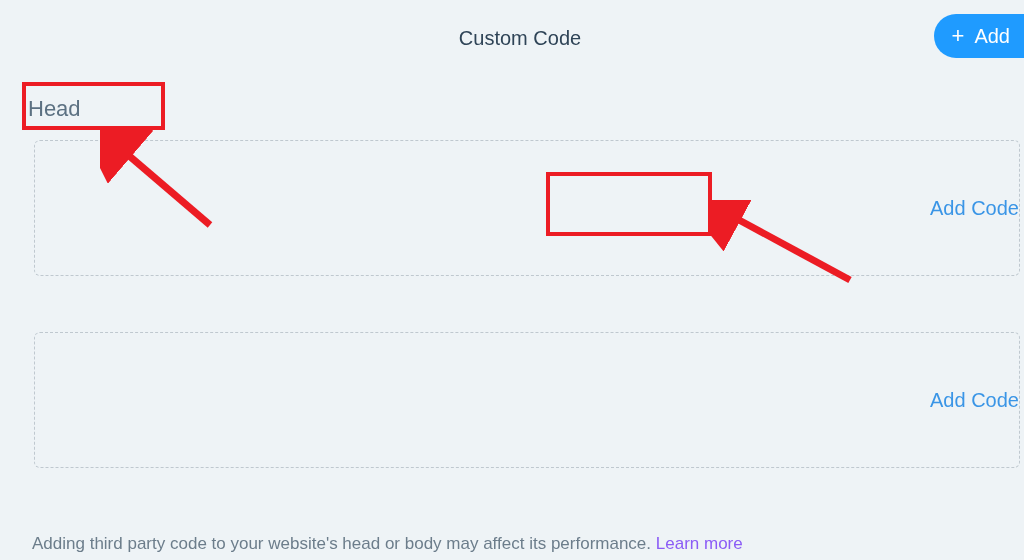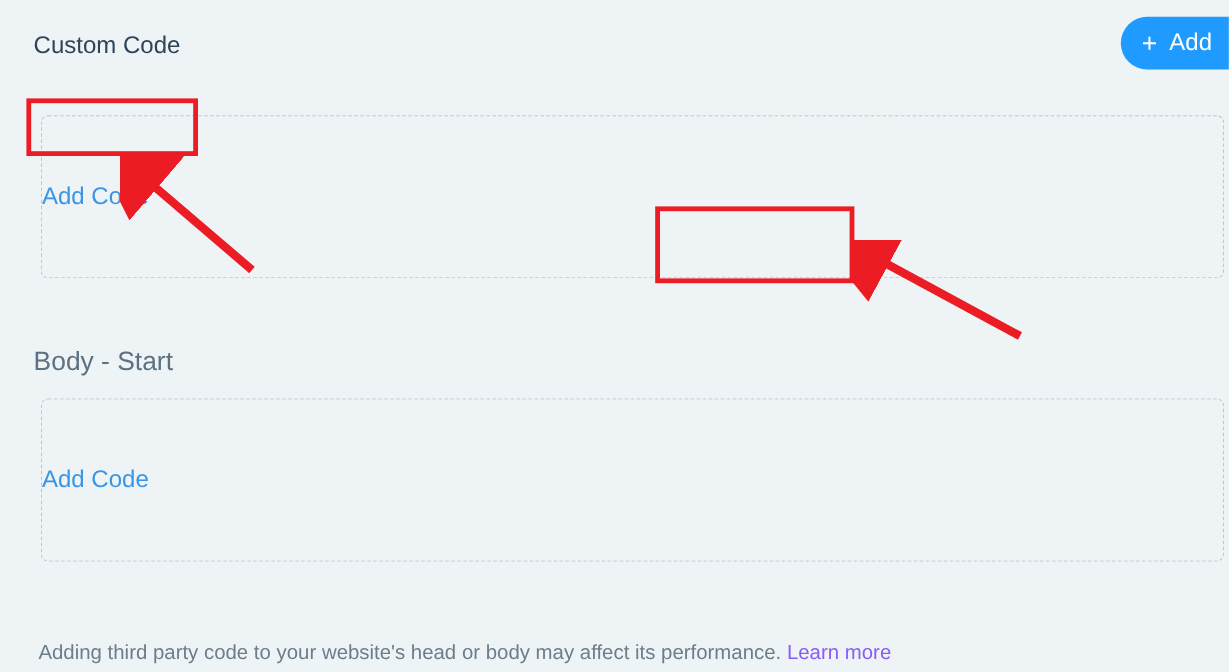--- a/index.html
+++ b/index.html
@@ -15,21 +15,21 @@
     position: relative;
     width: 1024px;
     height: 560px;
     padding: 18px 0 0 28px;
   }
 
   
   .top-row {
     display: flex;
     align-items: center;
-    justify-content: flex-start;
+    justify-content: center;
     padding-right: 12px;
     height: 40px;
   }
   .page-title {
     font-size: 20px;
     font-weight: 400;
     color: #2f4457;
   }
   .add-btn {
     position: absolute;
@@ -67,21 +67,21 @@
     margin-bottom: 18px;
   }
   .code-slot {
     margin-left: 6px;
     width: 986px;
     height: 136px;
     border: 1px dashed #bfc8cf;
     border-radius: 6px;
     display: flex;
     align-items: center;
-    justify-content: flex-start;
+    justify-content: flex-end;
   }
   .add-code-link {
     color: #3a95e6;
     font-size: 20px;
     font-weight: 400;
     background: none;
     border: none;
     cursor: pointer;
   }
 
@@ -132,27 +132,27 @@
   <div class="top-row">
     <div class="page-title">Custom Code</div>
   </div>
 
   <button class="add-btn">
     <span class="plus">+</span>
     <span>Add</span>
   </button>
 
   <div class="section">
+    <div class="section-label">Head</div>
     <div class="code-slot">
       <button class="add-code-link">Add Code</button>
     </div>
   </div>
 
   <div class="section">
-    <div class="section-label">Body - Start</div>
     <div class="code-slot">
       <button class="add-code-link">Add Code</button>
     </div>
   </div>
 
   <div class="footer-note">
     <span>Adding third party code to your website's head or body may affect its performance. </span>
     <a class="learn-more">Learn more</a>
   </div>
 

